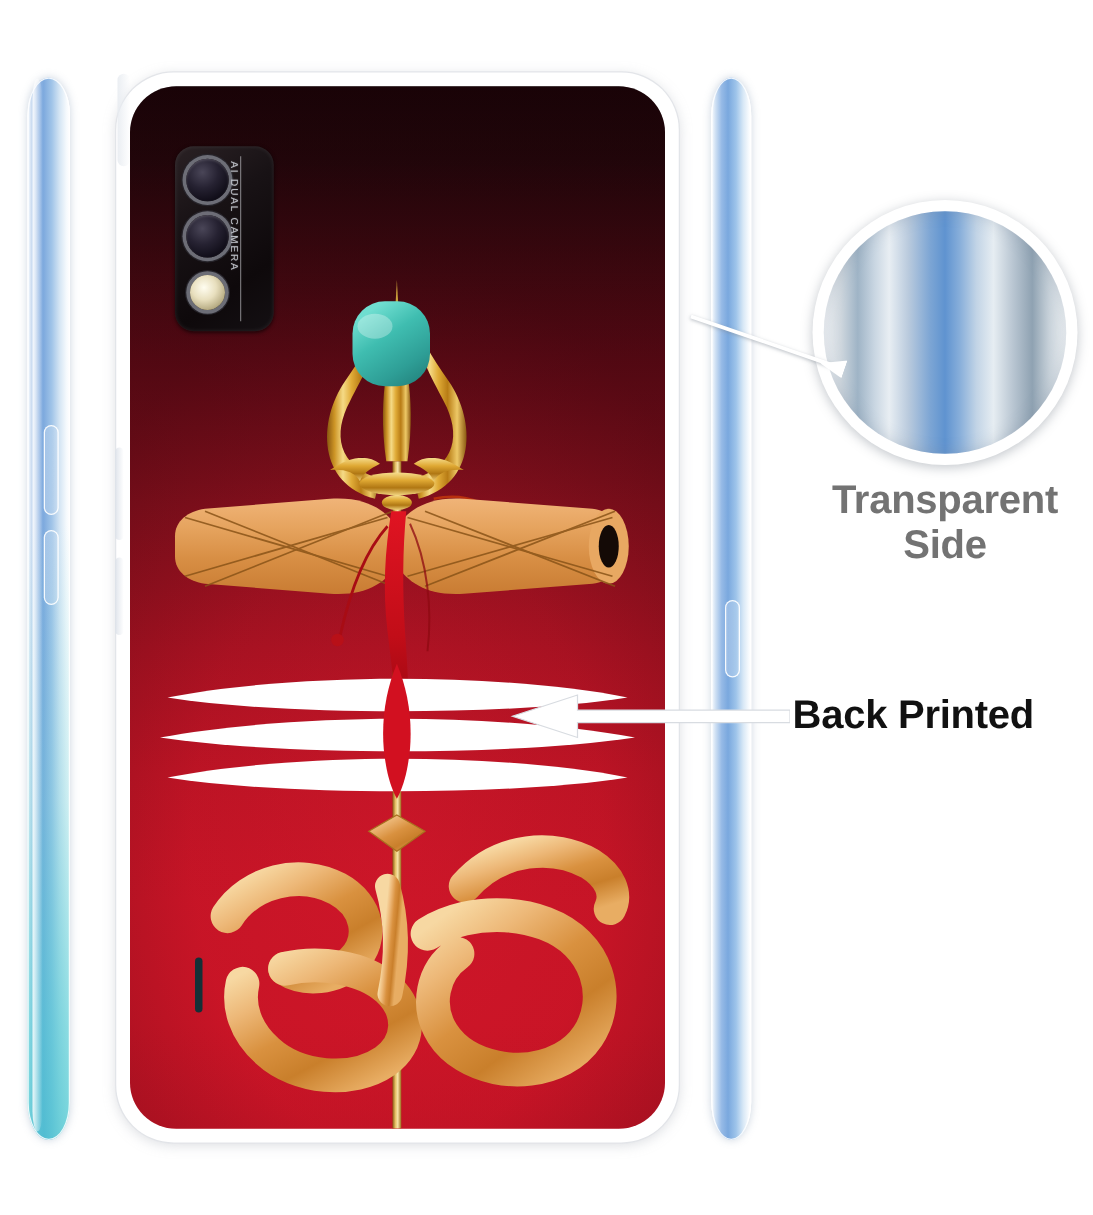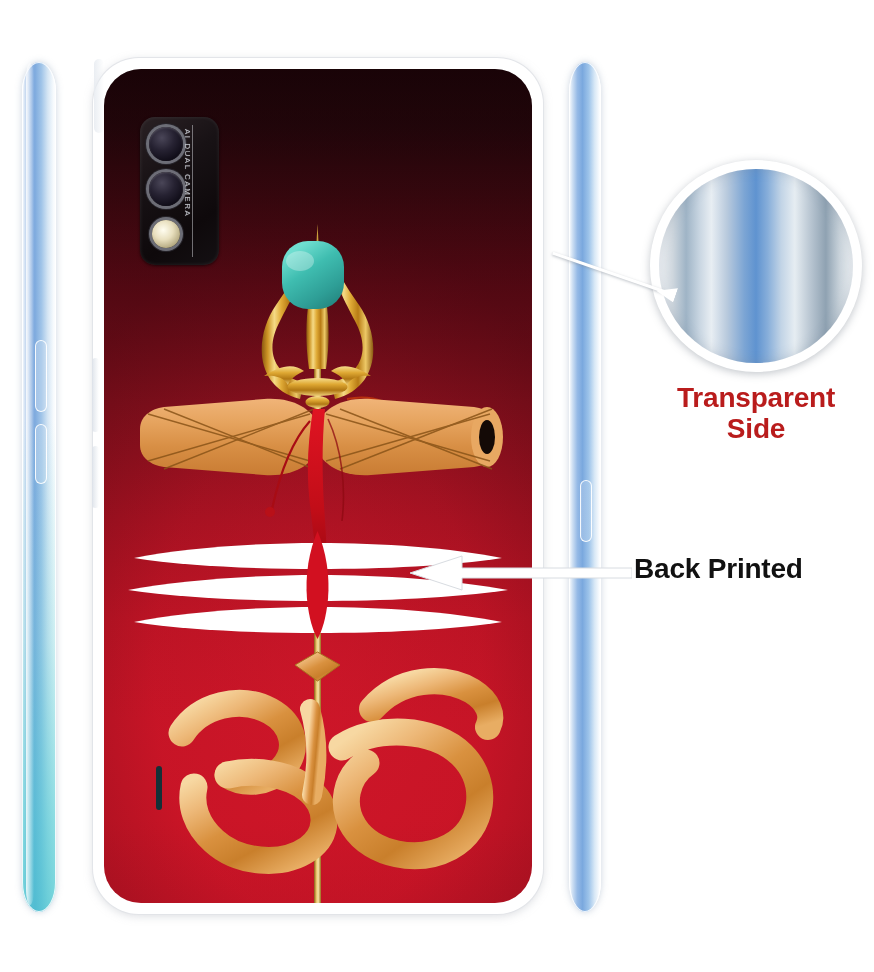--- a/index.html
+++ b/index.html
@@ -345,33 +345,33 @@
     background: #ffffff;
     clip-path: polygon(100% 0, 100% 100%, 0 62%);
   }
 
   .label-transparent {
     position: absolute;
     left: 640px;
     top: 382px;
     width: 232px;
     text-align: center;
-    font-size: 28px;
+    font-size: 32px;
     font-weight: bold;
-    color: #b91c1c;
+    color: #737373;
     line-height: 1.12;
     letter-spacing: -0.2px;
   }
   .label-transparent .l2 { display: block; text-align: center; }
 
   .label-back-printed {
     position: absolute;
     left: 634px;
     top: 553px;
-    font-size: 28px;
+    font-size: 32px;
     font-weight: bold;
     color: #111111;
     white-space: nowrap;
     letter-spacing: -0.2px;
   }
 
   .arrow-back-printed {
     position: absolute;
     left: 404px;
     top: 554px;

